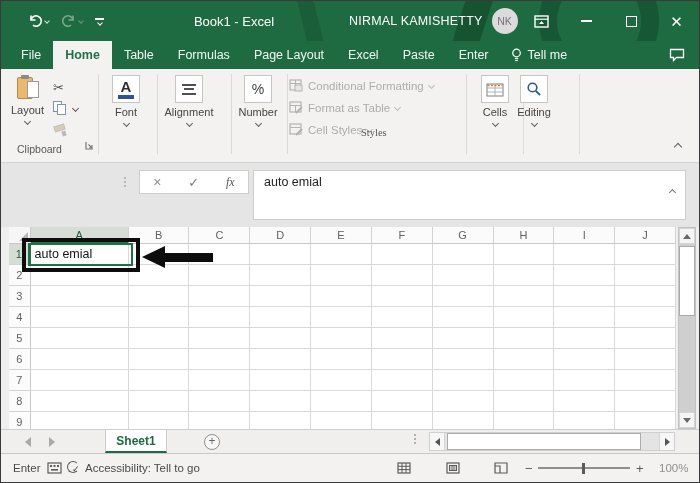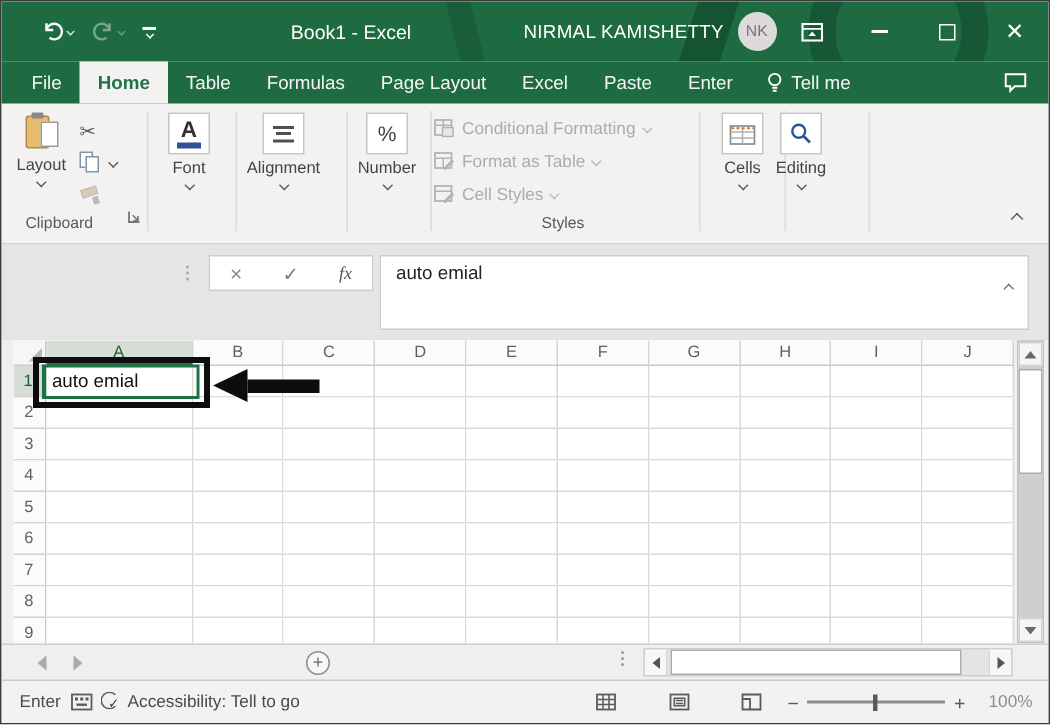--- a/index.html
+++ b/index.html
@@ -308,21 +308,21 @@
     </div>
     <div class="styrow" style="top:54px;">
       <svg width="14" height="13" viewBox="0 0 14 13">
           <rect x="1" y="1" width="11" height="10" fill="none" stroke="#b5b3b1" stroke-width="1.2"></rect>
           <line x1="1" y1="4.5" x2="12" y2="4.5" stroke="#b5b3b1"></line>
           <line x1="7" y1="12" x2="13" y2="6" stroke="#b5b3b1" stroke-width="2"></line>
         </svg>
       <span>Cell Styles</span>
       <span class="chv"></span>
     </div>
-    <span class="grouplabel" style="left:360px; bottom:7px;">Styles</span>
+    <span class="grouplabel" style="left:360px; bottom:24px;font-family:Liberation Serif, serif;">Styles</span>
     <div class="vsep" style="left:465px;"></div>
 
     <div class="gbox" style="left:472px; width:44px;">
       <span class="icbox">
         <svg width="18" height="15" viewBox="0 0 18 15">
             <rect x="1" y="2" width="16" height="12" fill="#fff" stroke="#8a8a8a" stroke-width="1.1"></rect>
             <line x1="1" y1="6" x2="17" y2="6" stroke="#b0b0b0"></line>
             <line x1="1" y1="10" x2="17" y2="10" stroke="#b0b0b0"></line>
             <line x1="9" y1="2" x2="9" y2="14" stroke="#b0b0b0"></line>
             <line x1="1.5" y1="3.5" x2="16.5" y2="3.5" stroke="#d07c28" stroke-width="1.4" stroke-dasharray="2 1.5"></line>
@@ -517,20 +517,21 @@
           <span class="tri-down"></span>
         </span>
     </div>
   </div>
 
   <div class="sheetbar">
     <div class="nav-arrows">
       <span class="tri-l"></span>
       <span class="tri-r"></span>
     </div>
+    <div class="sheettab">Sheet1</div>
     <span class="newsheet">+</span>
     <span class="sb-dots">
         <i></i>
         <i></i>
         <i></i>
       </span>
     <div class="hscroll">
       <span class="hs-btn hs-left">
           <span class="tri-l"></span>
         </span>

